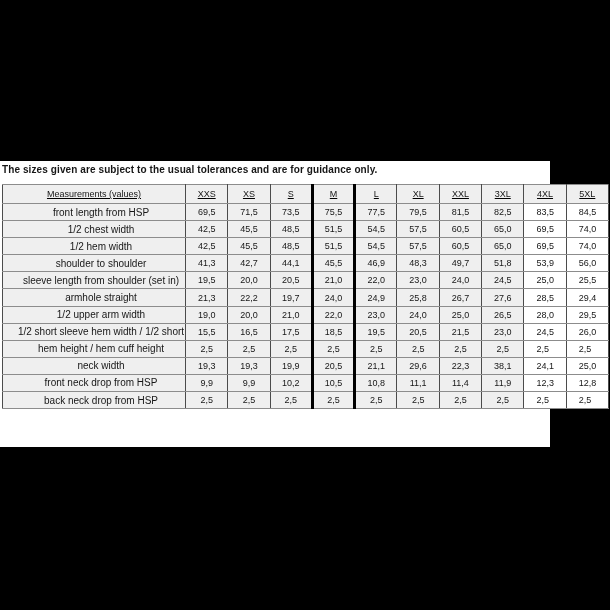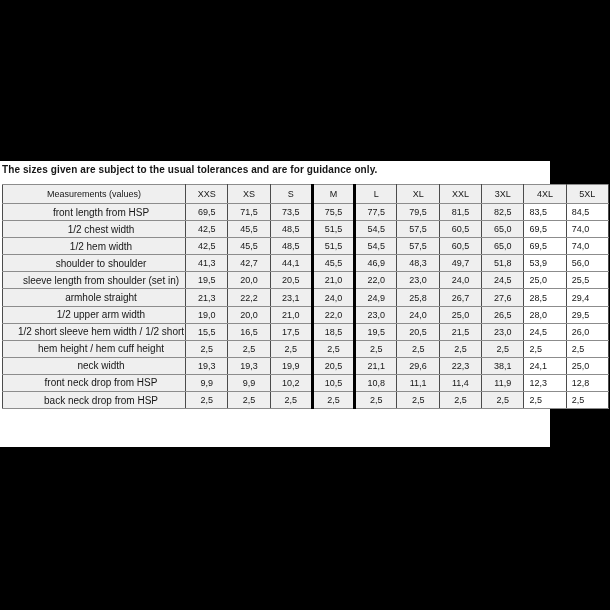--- a/index.html
+++ b/index.html
@@ -40,40 +40,40 @@
     overflow: hidden;
     white-space: nowrap;
     vertical-align: middle;
     color: #161616;
     background: #efefef;
     border-top: 1px solid #8c8c8c;
     border-bottom: 1px solid #8c8c8c;
     border-left: 1px solid #4b4b4b;
     border-right: 1px solid #4b4b4b;
   }
-  thead tr { height: 19px; }
+  thead tr { height: 19px; text-decoration: underline; }
   tbody tr { height: 17.1px; }
   .measure-head, .size-head {
     font-size: 9px;
     font-weight: 400;
     text-align: center;
   }
   .label-cell {
     font-size: 10px;
     text-align: center;
     padding-left: 14px;
   }
   .value-cell {
     font-size: 9px;
     text-align: center;
   }
   .wcell {
     background: #ffffff;
     text-align: left;
-    padding-left: 5px;
+    padding-left: 12px;
   }
   .mcol {
     border-left: 3px solid #000000;
     border-right: 3px solid #000000;
   }
 </style>
 </head>
 <body>
 
 <div class="strip">
@@ -171,21 +171,21 @@
           <td class="value-cell">23,0</td>
           <td class="value-cell">24,0</td>
           <td class="value-cell">24,5</td>
           <td class="value-cell wcell">25,0</td>
           <td class="value-cell wcell">25,5</td>
         </tr>
         <tr>
           <td class="label-cell">armhole straight</td>
           <td class="value-cell">21,3</td>
           <td class="value-cell">22,2</td>
-          <td class="value-cell">23,1</td>
+          <td class="value-cell">19,7</td>
           <td class="value-cell mcol">24,0</td>
           <td class="value-cell">24,9</td>
           <td class="value-cell">25,8</td>
           <td class="value-cell">26,7</td>
           <td class="value-cell">27,6</td>
           <td class="value-cell wcell">28,5</td>
           <td class="value-cell wcell">29,4</td>
         </tr>
         <tr>
           <td class="label-cell">1/2 upper arm width</td>

